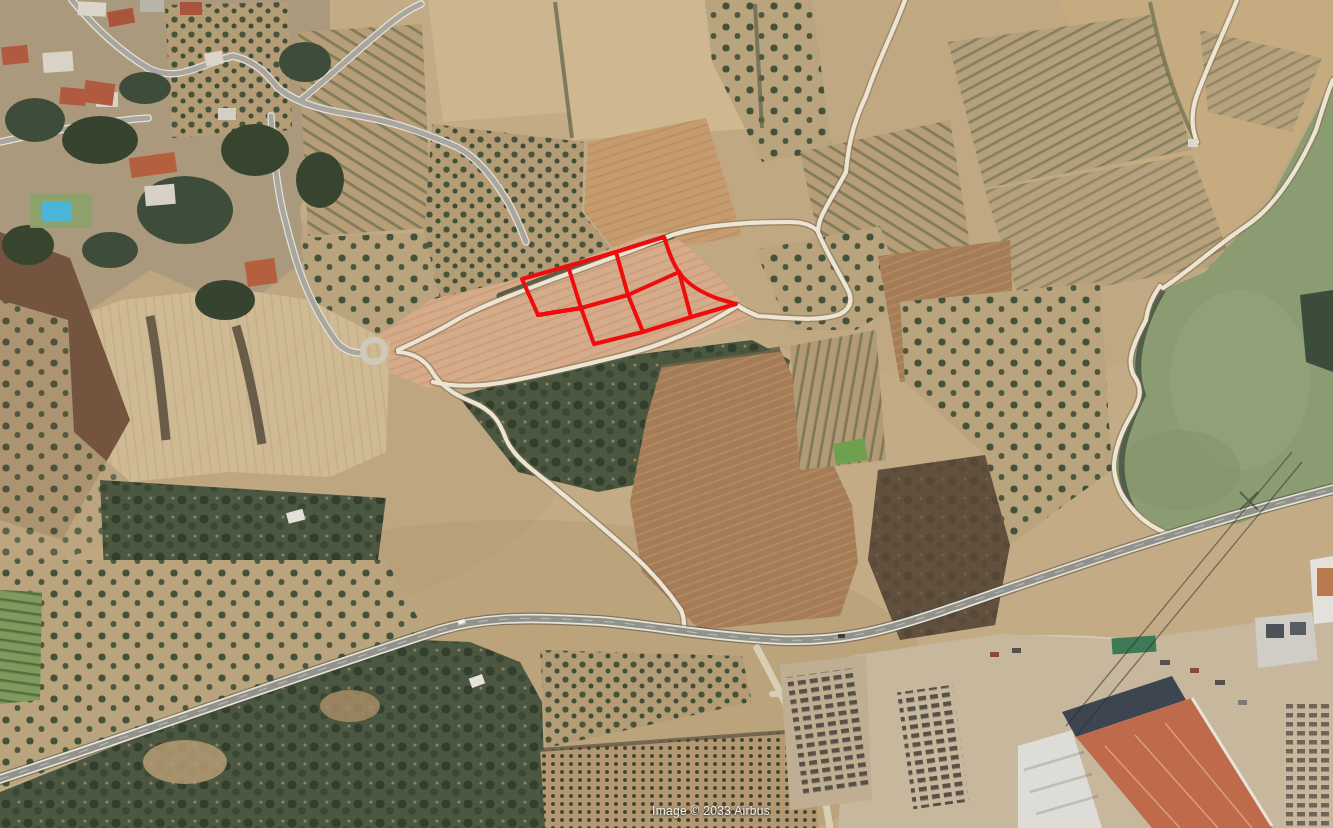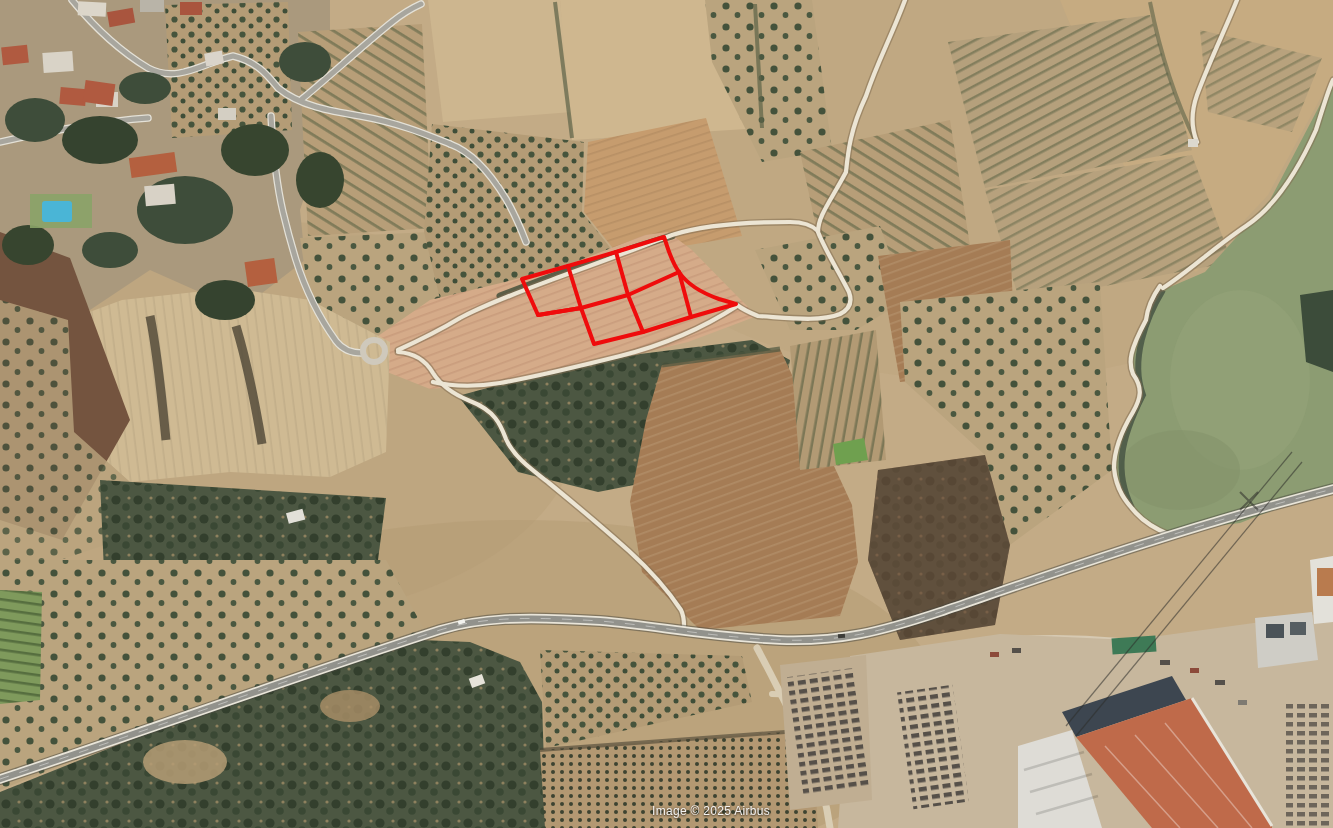--- a/index.html
+++ b/index.html
@@ -294,14 +294,14 @@
 
 <g id="parcel-overlay" fill="none" stroke="#ef0c0c" stroke-width="4" stroke-linecap="round" stroke-linejoin="round">
   <path d="M522,279 L568,266 L616,252 L664,237 C669,251 671,261 679,272 C687,284 702,293 719,299 L736,304 L691,317 L643,332 L594,344 L581,308 L538,315 Z"></path>
   <path d="M538,315 L581,308 L628,295 L679,272"></path>
   <path d="M568,266 L581,308"></path>
   <path d="M616,252 L628,295 L643,332"></path>
   <path d="M679,272 L691,317"></path>
 </g>
 </svg>
 
-<div id="watermark">Image © 2025 Airbus</div>
+<div id="watermark">Image © 2033 Airbus</div>
 </div>
 
 </body></html>

